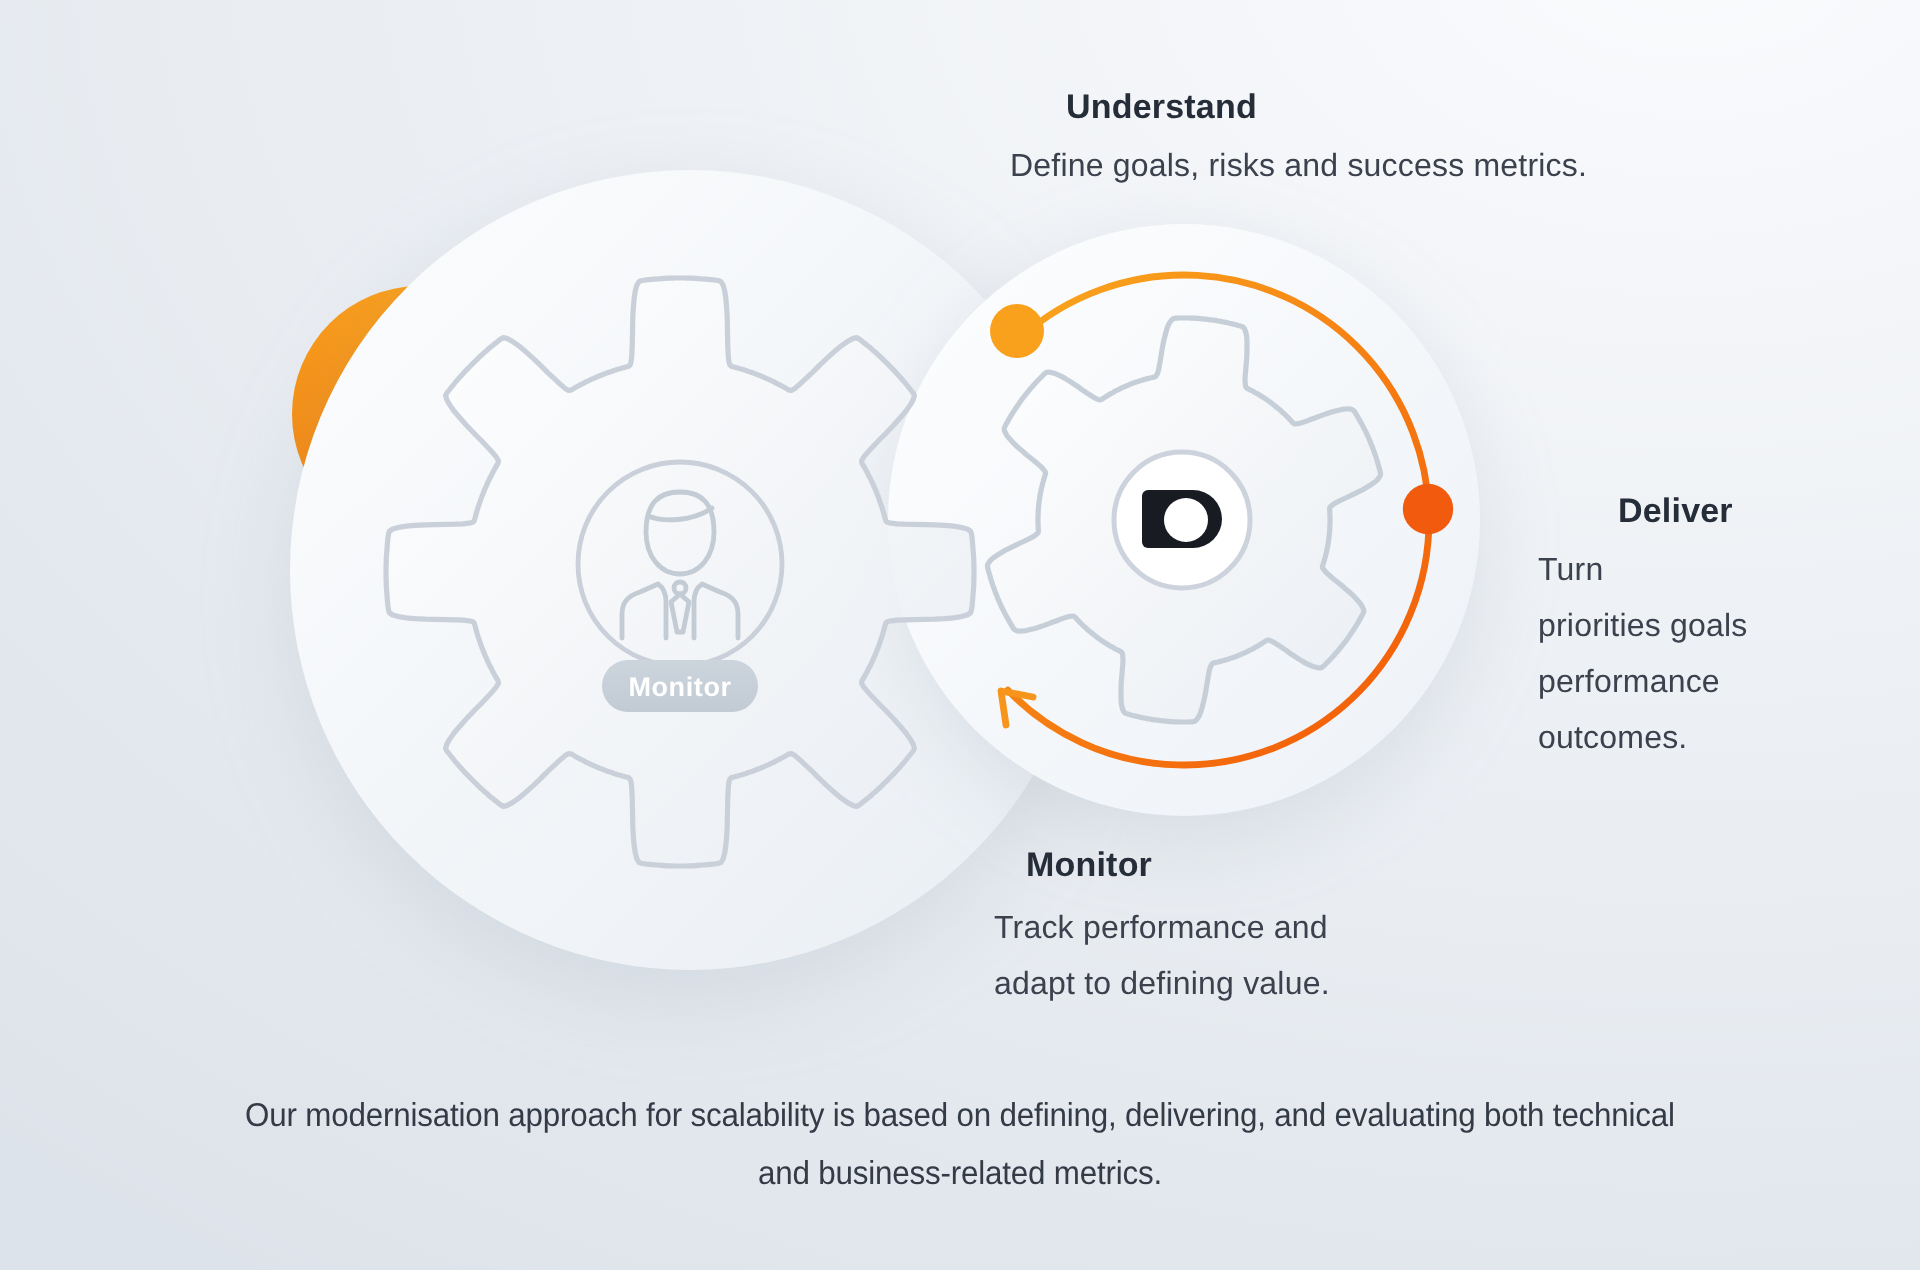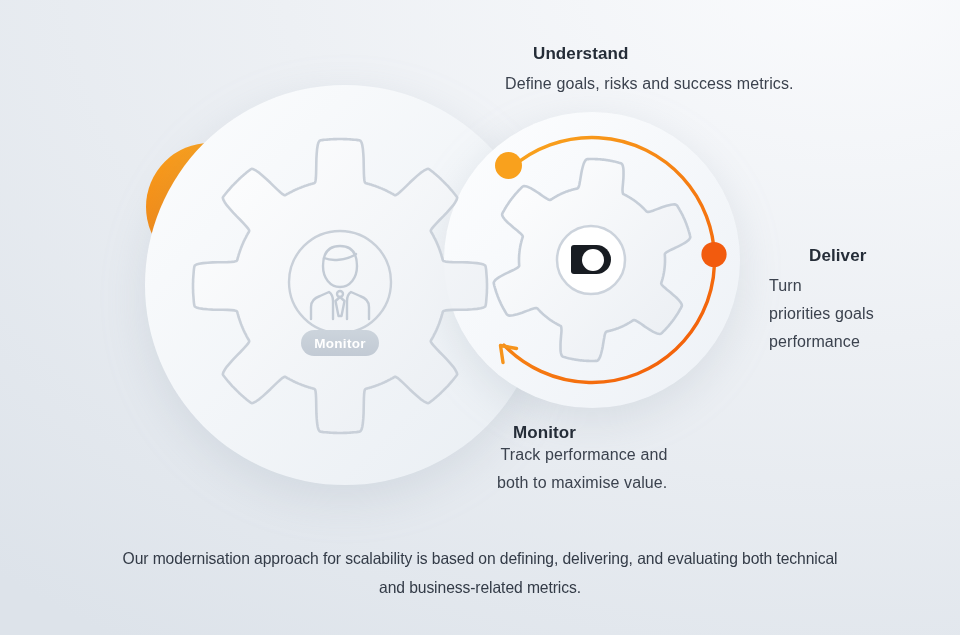--- a/index.html
+++ b/index.html
@@ -13,21 +13,21 @@
   svg.diagram{position:absolute;left:0;top:0;}
 
   .label-block{position:absolute;}
   .step-title{font-size:17px;font-weight:700;color:#252d38;letter-spacing:.1px;}
   .step-desc{font-size:16px;color:#3b424e;line-height:28px;letter-spacing:.1px;}
   .u-title{left:496px;top:44px;margin-left:37px;}
   .u-desc{left:505px;top:70px;white-space:nowrap;}
   .d-title{left:769px;top:246px;margin-left:40px;}
   .d-desc{left:769px;top:272px;}
   .m-title{left:497px;top:423px;margin-left:16px;}
-  .m-desc{left:497px;top:441px;text-align:right;}
+  .m-desc{left:497px;top:451px;}
 
   .client-badge{
     position:absolute;left:301px;top:330px;width:78px;height:26px;
     background:linear-gradient(180deg,#ccd4dc,#c2cad4);
     border-radius:13px;display:flex;align-items:center;justify-content:center;
     color:#ffffff;font-size:13.5px;font-weight:700;letter-spacing:.3px;
   }
 
   .logo{
     position:absolute;left:571px;top:245px;width:40px;height:29px;
@@ -108,26 +108,27 @@
   <div class="client-badge">Monitor</div>
 
   <div class="label-block step-title u-title">Understand</div>
   <div class="label-block step-desc u-desc">Define goals, risks and success metrics.</div>
 
   <div class="label-block step-title d-title">Deliver</div>
   <div class="label-block step-desc d-desc">
     <div>Turn</div>
     <div>priorities goals</div>
     <div>performance</div>
+    <div>outcomes.</div>
   </div>
 
   <div class="label-block step-title m-title">Monitor</div>
   <div class="label-block step-desc m-desc">
     <div>Track performance and</div>
-    <div>both to maximise value.</div>
+    <div>adapt to defining value.</div>
   </div>
 
   <div class="caption">
     <div>Our modernisation approach for scalability is based on defining, delivering, and evaluating both technical</div>
     <div>and business-related metrics.</div>
   </div>
 
 </div>
 
 </body></html>

